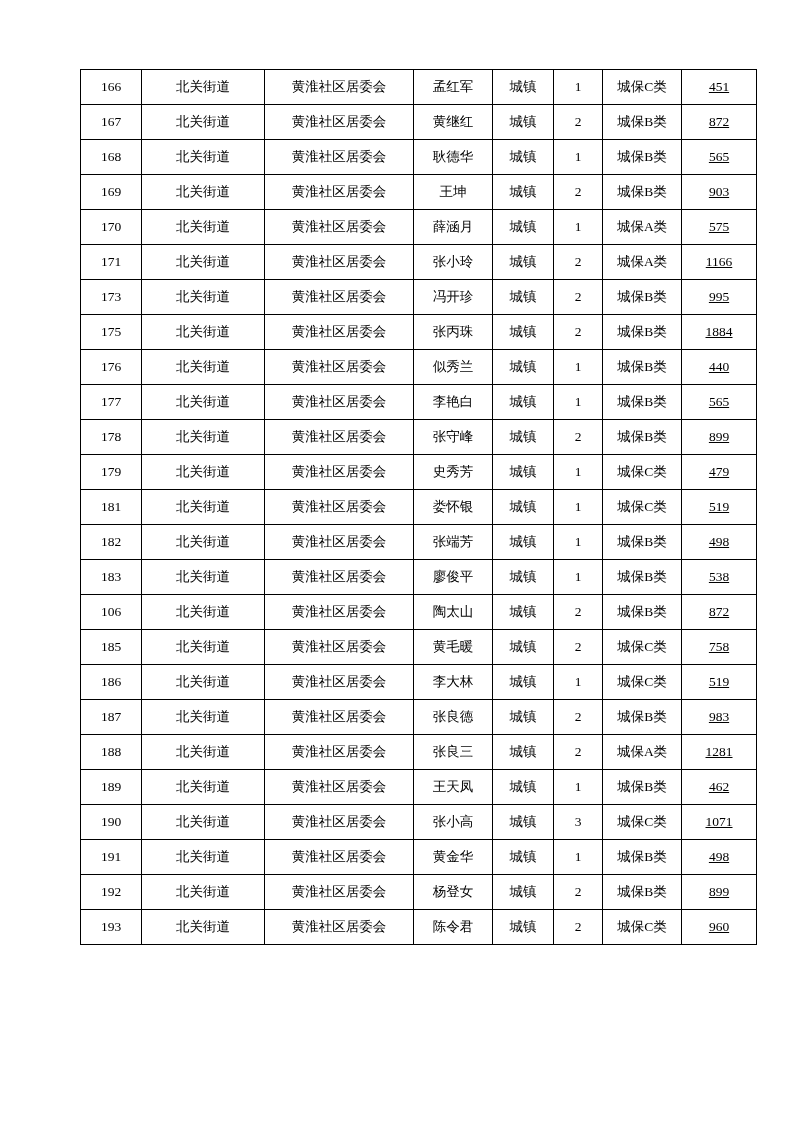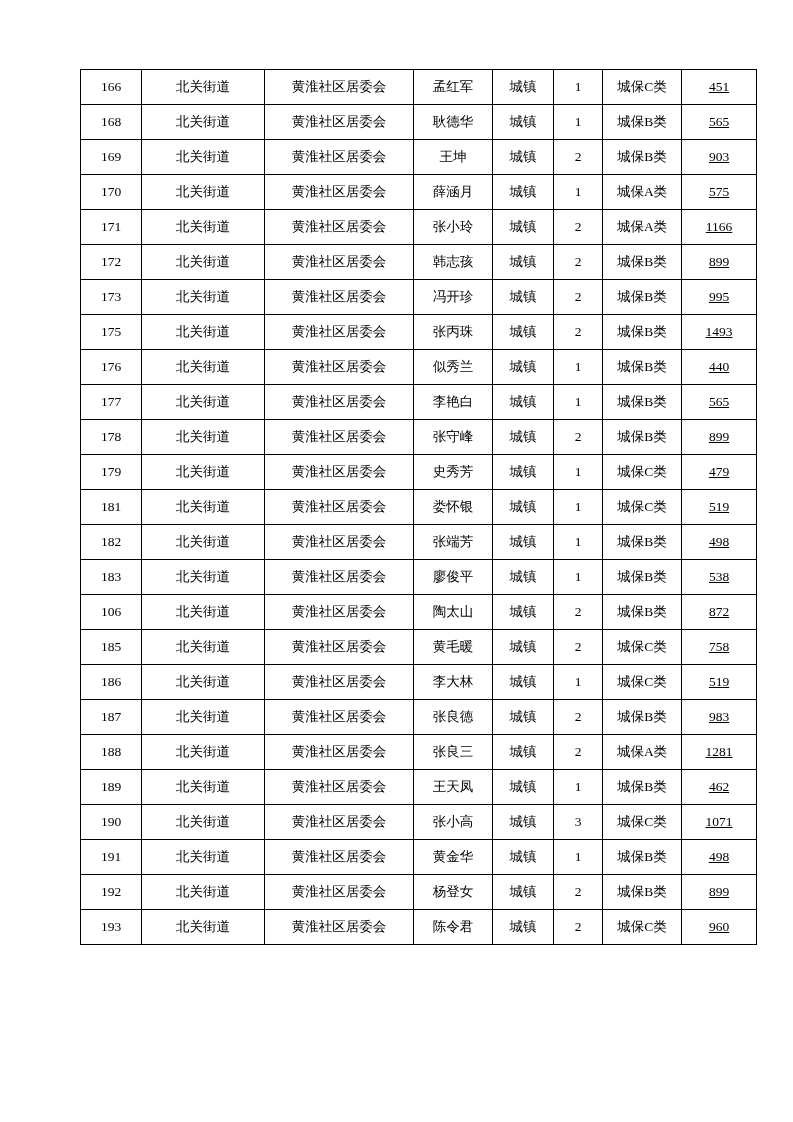--- a/index.html
+++ b/index.html
@@ -56,20 +56,30 @@
           <td class="c-index">166</td>
           <td class="c-street">北关街道</td>
           <td class="c-commun">黄淮社区居委会</td>
           <td class="c-name">孟红军</td>
           <td class="c-type">城镇</td>
           <td class="c-count">1</td>
           <td class="c-class">城保C类</td>
           <td class="c-amount">451</td>
         </tr>
         <tr>
+          <td class="c-index">167</td>
+          <td class="c-street">北关街道</td>
+          <td class="c-commun">黄淮社区居委会</td>
+          <td class="c-name">黄继红</td>
+          <td class="c-type">城镇</td>
+          <td class="c-count">2</td>
+          <td class="c-class">城保B类</td>
+          <td class="c-amount">872</td>
+        </tr>
+        <tr>
           <td class="c-index">168</td>
           <td class="c-street">北关街道</td>
           <td class="c-commun">黄淮社区居委会</td>
           <td class="c-name">耿德华</td>
           <td class="c-type">城镇</td>
           <td class="c-count">1</td>
           <td class="c-class">城保B类</td>
           <td class="c-amount">565</td>
         </tr>
         <tr>
@@ -96,48 +106,38 @@
           <td class="c-index">171</td>
           <td class="c-street">北关街道</td>
           <td class="c-commun">黄淮社区居委会</td>
           <td class="c-name">张小玲</td>
           <td class="c-type">城镇</td>
           <td class="c-count">2</td>
           <td class="c-class">城保A类</td>
           <td class="c-amount">1166</td>
         </tr>
         <tr>
-          <td class="c-index">172</td>
-          <td class="c-street">北关街道</td>
-          <td class="c-commun">黄淮社区居委会</td>
-          <td class="c-name">韩志孩</td>
-          <td class="c-type">城镇</td>
-          <td class="c-count">2</td>
-          <td class="c-class">城保B类</td>
-          <td class="c-amount">899</td>
-        </tr>
-        <tr>
           <td class="c-index">173</td>
           <td class="c-street">北关街道</td>
           <td class="c-commun">黄淮社区居委会</td>
           <td class="c-name">冯开珍</td>
           <td class="c-type">城镇</td>
           <td class="c-count">2</td>
           <td class="c-class">城保B类</td>
           <td class="c-amount">995</td>
         </tr>
         <tr>
           <td class="c-index">175</td>
           <td class="c-street">北关街道</td>
           <td class="c-commun">黄淮社区居委会</td>
           <td class="c-name">张丙珠</td>
           <td class="c-type">城镇</td>
           <td class="c-count">2</td>
           <td class="c-class">城保B类</td>
-          <td class="c-amount">1493</td>
+          <td class="c-amount">1884</td>
         </tr>
         <tr>
           <td class="c-index">176</td>
           <td class="c-street">北关街道</td>
           <td class="c-commun">黄淮社区居委会</td>
           <td class="c-name">似秀兰</td>
           <td class="c-type">城镇</td>
           <td class="c-count">1</td>
           <td class="c-class">城保B类</td>
           <td class="c-amount">440</td>

